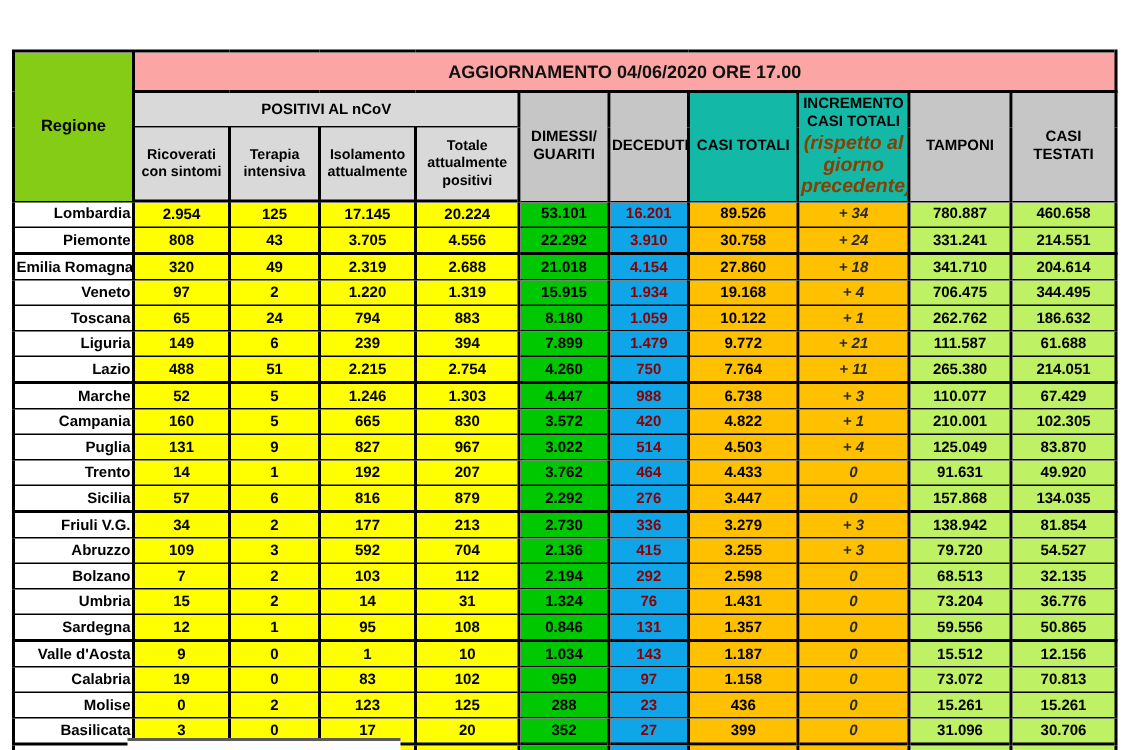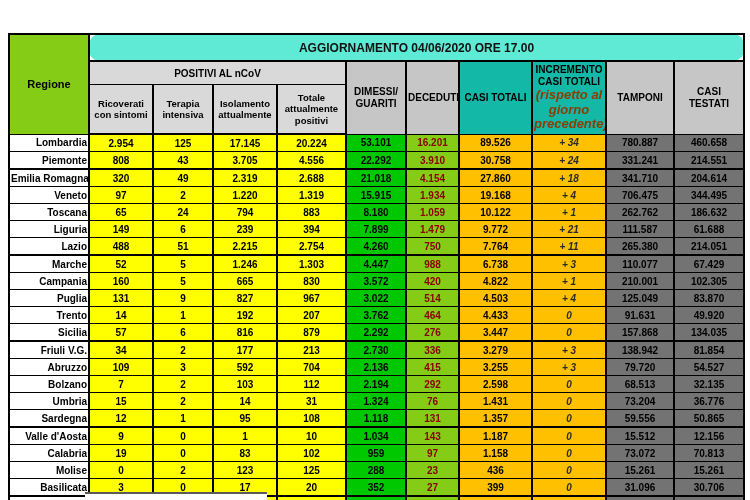--- a/index.html
+++ b/index.html
@@ -6,41 +6,41 @@
   body { width:750px; height:500px; font-family:"Liberation Sans", sans-serif; }
   .page { position:relative; width:750px; height:500px; overflow:hidden; }
 
   table.covid { position:absolute; left:8px; top:33px; width:735px;
     border-collapse:collapse; table-layout:fixed; border:2px solid #000; }
 
   th, td { border:1px solid #000; border-left-width:2px; border-right-width:2px;
     padding:0 1px; text-align:center; vertical-align:middle; overflow:hidden; }
 
   
-  .title-cell { background:#5eead4; font-size:12px; font-weight:bold; height:25px;
-    border-bottom-width:2px; color:#111;border-radius:11px; }
+  .title-cell { background:#fca5a5; font-size:12px; font-weight:bold; height:25px;
+    border-bottom-width:2px; color:#111; }
   .regione-h { background:#84cc16; font-size:11px; font-weight:bold; }
   .group-h { background:#d9d9d9; font-size:10px; font-weight:bold; height:22px; }
   .sub-h { background:#d9d9d9; font-size:9.5px; font-weight:bold; height:48px;
     white-space:normal; line-height:1.2; }
   .h-plain { background:#c6c6c6; font-size:10px; font-weight:bold; white-space:normal; line-height:1.15; }
   .h-orange { background:#14b8a6; font-size:10px; font-weight:bold; white-space:normal; line-height:1.15; }
   .h-incr-note { display:block; font-size:13px; font-style:italic; font-weight:600;
     color:#8b3e00; line-height:1.1; margin-top:1px; }
   thead tr:last-child th { border-bottom-width:2px; }
 
   
   tbody td { height:16px; font-size:10px; font-weight:bold; white-space:nowrap; color:#000; }
   .c-region { background:#ffffff; font-size:10px;text-align:right; }
   .c-yellow { background:#ffff00; }
   .c-green  { background:#00c800; }
-  .c-red    { background:#84cc16; color:#8b0000; }
+  .c-red    { background:#0ea5e9; color:#8b0000; }
   .c-orange { background:#ffc000; }
   .c-incr   { background:#ffc000; font-style:italic; font-weight:600; color:#2a2a2a; }
-  .c-gray   { background:#737373; }
+  .c-gray   { background:#bef264; }
   tr.group-end td { border-bottom-width:2px; }
   tr.total-row td { border-top-width:2px; height:18px; font-size:10.5px; }
 
   
   .cutoff-box { position:absolute; left:85px; top:492px; width:182px; height:10px;
     border-top:2px solid #5a5a5a; background:#fdfdfd; }
 </style>
 </head>
 <body>
 
@@ -291,21 +291,21 @@
           <td class="c-incr">0</td>
           <td class="c-gray">73.204</td>
           <td class="c-gray">36.776</td>
         </tr>
         <tr class="group-end">
           <td class="c-region">Sardegna</td>
           <td class="c-yellow">12</td>
           <td class="c-yellow">1</td>
           <td class="c-yellow">95</td>
           <td class="c-yellow">108</td>
-          <td class="c-green">1.118</td>
+          <td class="c-green">0.846</td>
           <td class="c-red">131</td>
           <td class="c-orange">1.357</td>
           <td class="c-incr">0</td>
           <td class="c-gray">59.556</td>
           <td class="c-gray">50.865</td>
         </tr>
         <tr>
           <td class="c-region">Valle d'Aosta</td>
           <td class="c-yellow">9</td>
           <td class="c-yellow">0</td>

